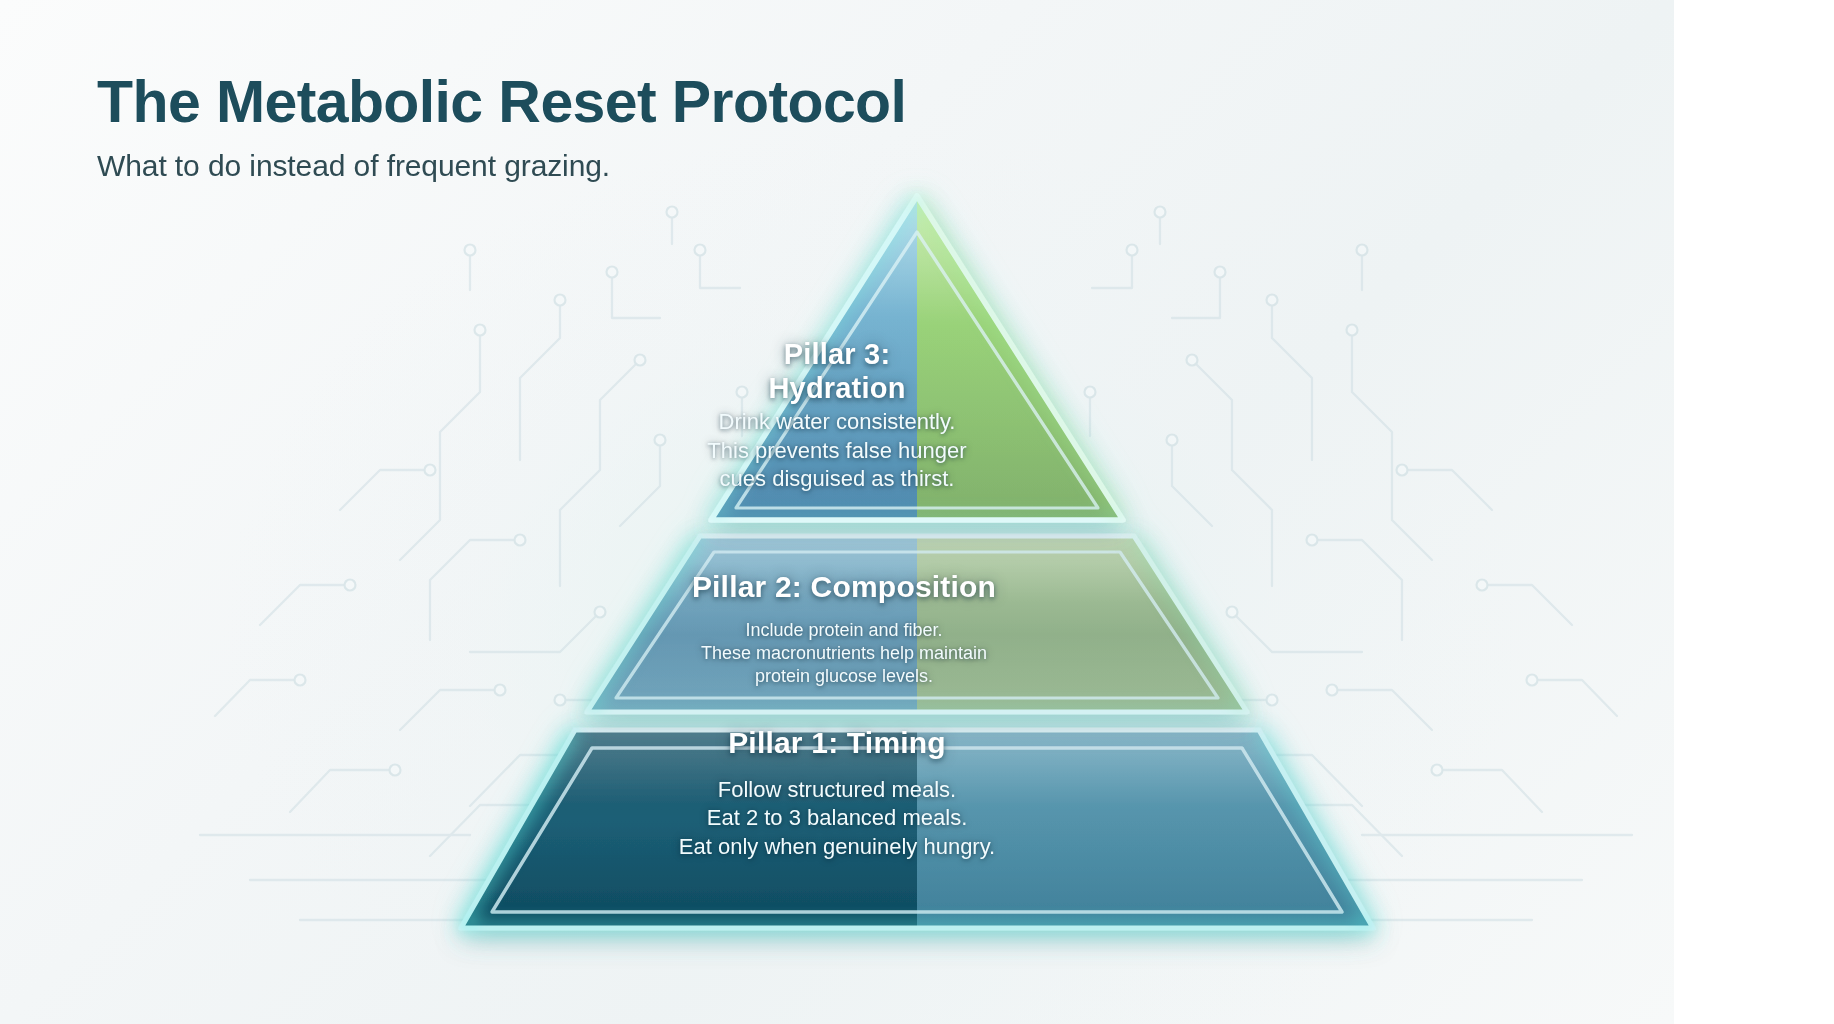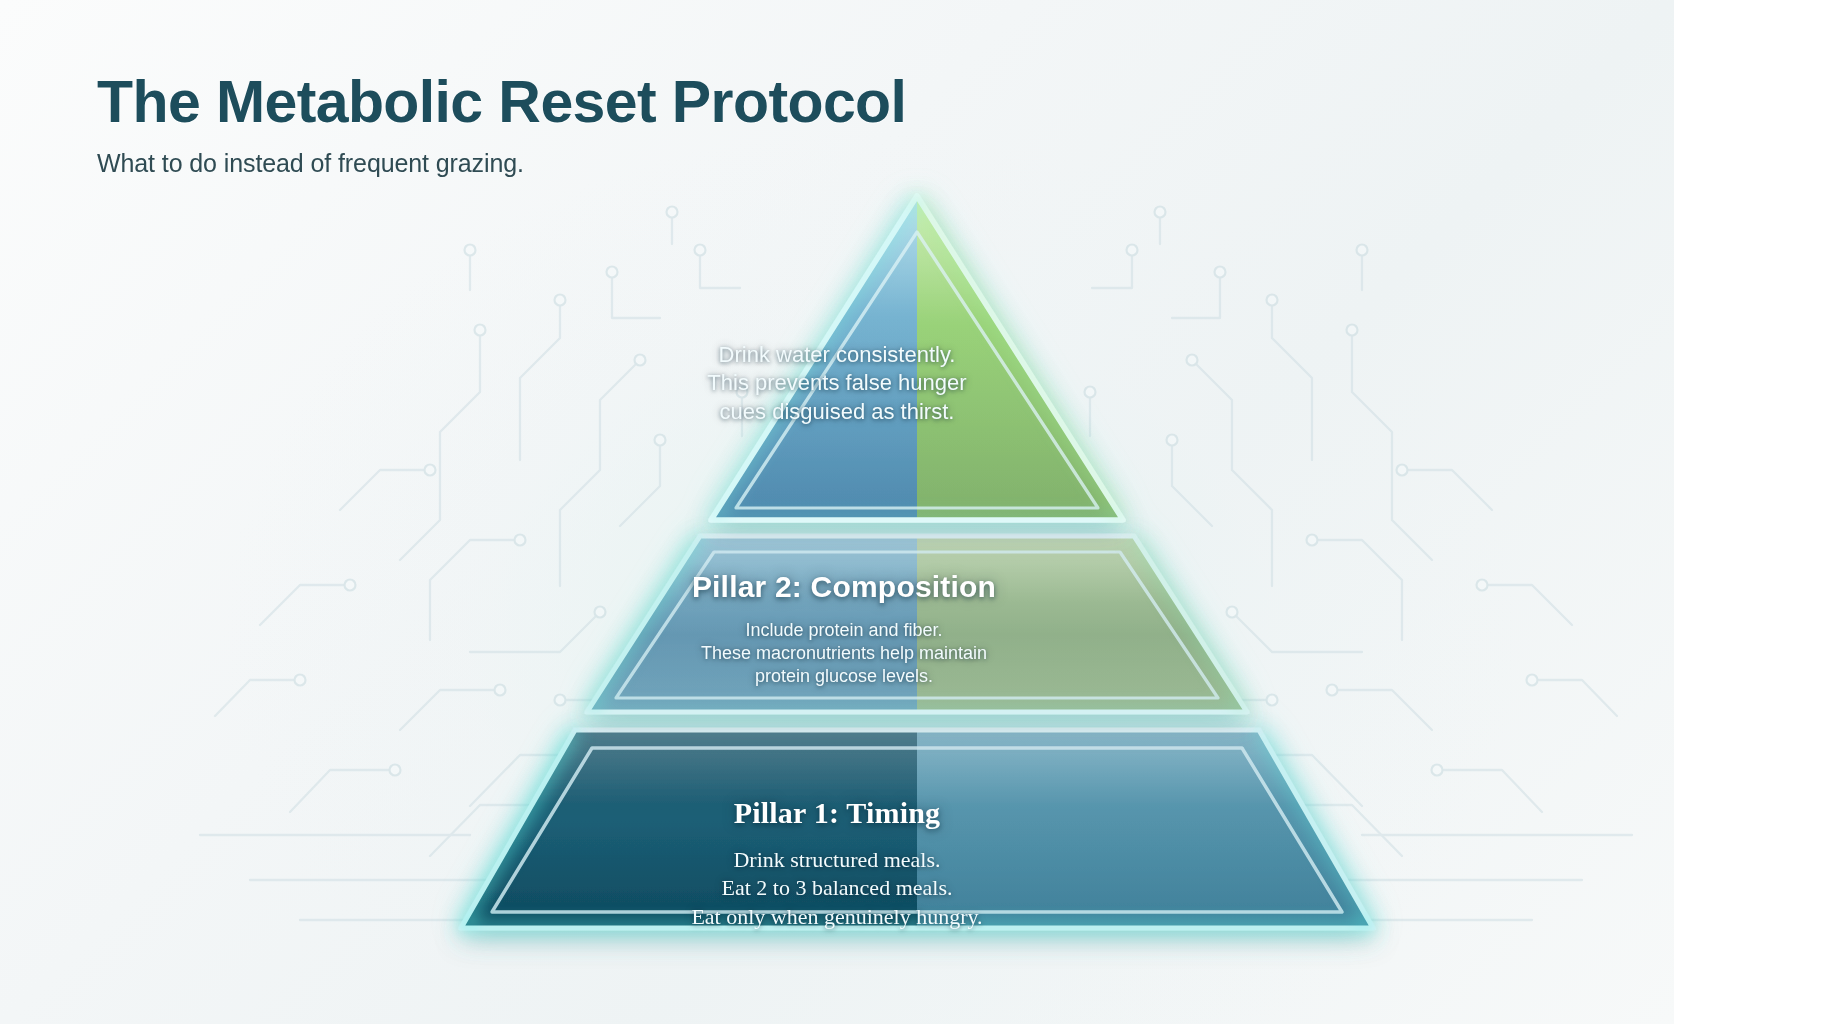--- a/index.html
+++ b/index.html
@@ -38,21 +38,21 @@
     font-size:59px;
     font-weight:700;
     letter-spacing:-0.6px;
     color:#1d4d5c;
     line-height:1.02;
     text-shadow:0 1px 0 rgba(255,255,255,.85);
     white-space:nowrap;
   }
   #subtitle{
     margin-top:17px;
-    font-size:25px;
+    font-size:30px;
     font-weight:400;
     color:#2f4b53;
     letter-spacing:-0.1px;
     white-space:nowrap;
   }
 
   
   #pyramid{
     position:absolute;
     left:0; top:0;
@@ -85,21 +85,21 @@
   #t3-text{ left:0; top:338px; }
   #t3-text .tier-title{ font-size:29px; }
   #t3-text .tier-body{ font-size:22px; margin-top:3px; }
 
   
   #t2-text{ left:7px; top:570px; }
   #t2-text .tier-title{ font-size:30px; }
   #t2-text .tier-body{ font-size:18px; margin-top:14px; }
 
   
-  #t1-text{ left:0; top:796px;font-family:Liberation Serif, serif; }
+  #t1-text{ left:0; top:726px; }
   #t1-text .tier-title{ font-size:30px; }
   #t1-text .tier-body{ font-size:22px; margin-top:15px; }
 
   .tier-hit{
     position:absolute;
     z-index:7;
     background:transparent;
   }
   #hit3{ left:700px; top:200px; width:440px; height:330px; }
   #hit2{ left:590px; top:535px; width:660px; height:180px; }
@@ -335,40 +335,44 @@
       <path d="M917 232 L1098 508 L736 508 Z" fill="none" stroke="#dcf1f5" stroke-width="3.2" stroke-linejoin="round" opacity=".8"></path>
     </g>
     <g filter="url(#haloSoft)">
       <path d="M917 196 L711 520" stroke="#7ff0e4" stroke-width="6" fill="none" opacity=".85"></path>
       <path d="M917 196 L1123 520" stroke="#a6ef9a" stroke-width="6" fill="none" opacity=".8"></path>
       <path d="M711 520 L1123 520" stroke="#7fefdf" stroke-width="5" fill="none" opacity=".55"></path>
     </g>
   </svg>
 
   <div id="t3-text" class="tier-text">
+    <div class="tier-title">
+      <span>Pillar 3:</span><br>
+      <span>Hydration</span>
+    </div>
     <div class="tier-body">
       <span>Drink water consistently.</span><br>
       <span>This prevents false hunger</span><br>
       <span>cues disguised as thirst.</span>
     </div>
   </div>
 
   <div id="t2-text" class="tier-text">
     <div class="tier-title">Pillar 2: Composition</div>
     <div class="tier-body">
       <span>Include protein and fiber.</span><br>
       <span>These macronutrients help maintain</span><br>
       <span>protein glucose levels.</span>
     </div>
   </div>
 
   <div id="t1-text" class="tier-text">
     <div class="tier-title">Pillar 1: Timing</div>
     <div class="tier-body">
-      <span>Drink structured meals.</span><br>
+      <span>Follow structured meals.</span><br>
       <span>Eat 2 to 3 balanced meals.</span><br>
       <span>Eat only when genuinely hungry.</span>
     </div>
   </div>
 
   <div id="hit3" class="tier-hit"></div>
   <div id="hit2" class="tier-hit"></div>
   <div id="hit1" class="tier-hit"></div>
 
 </div>

